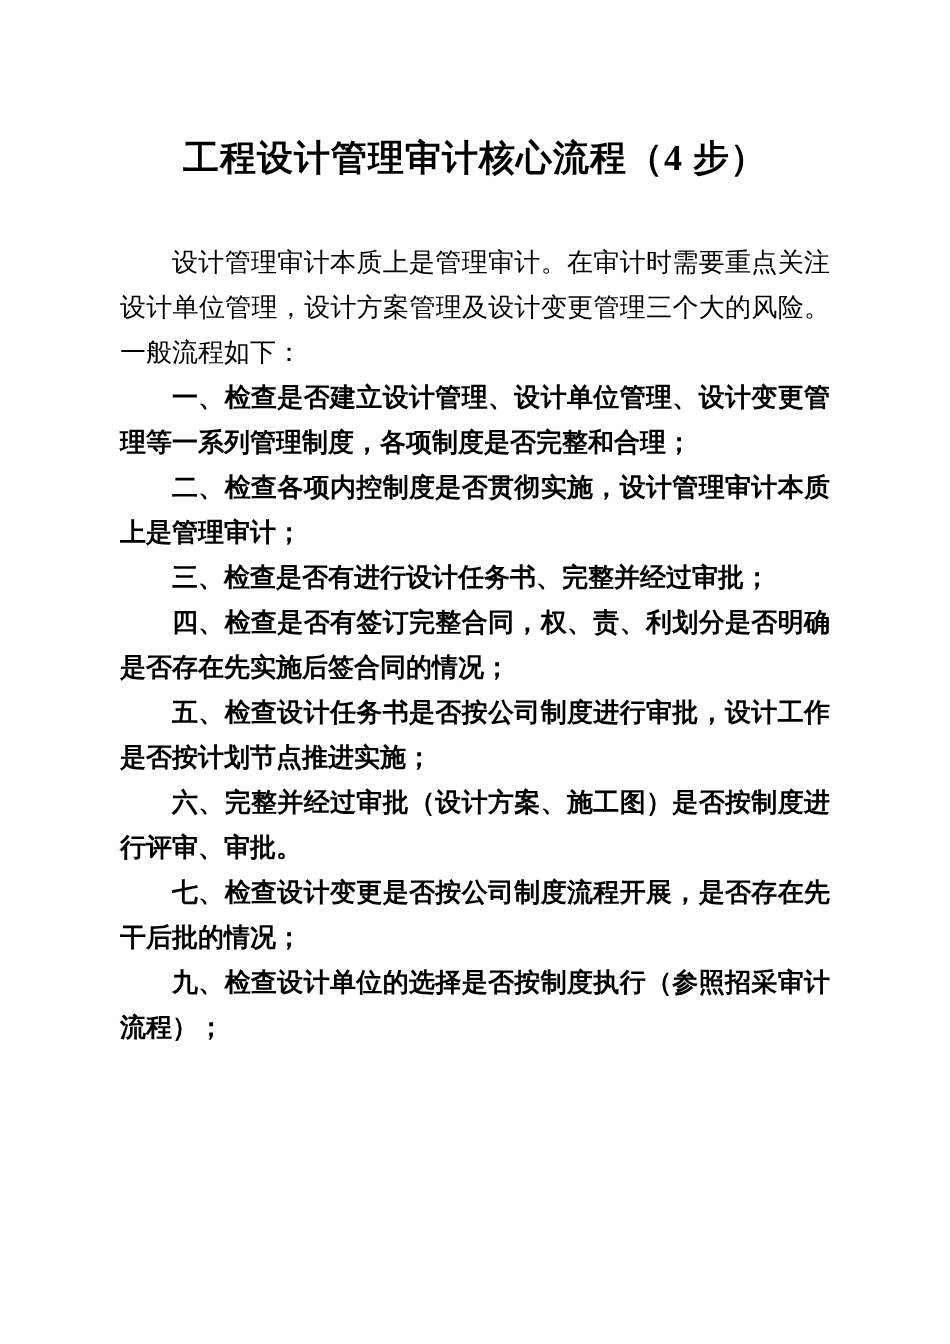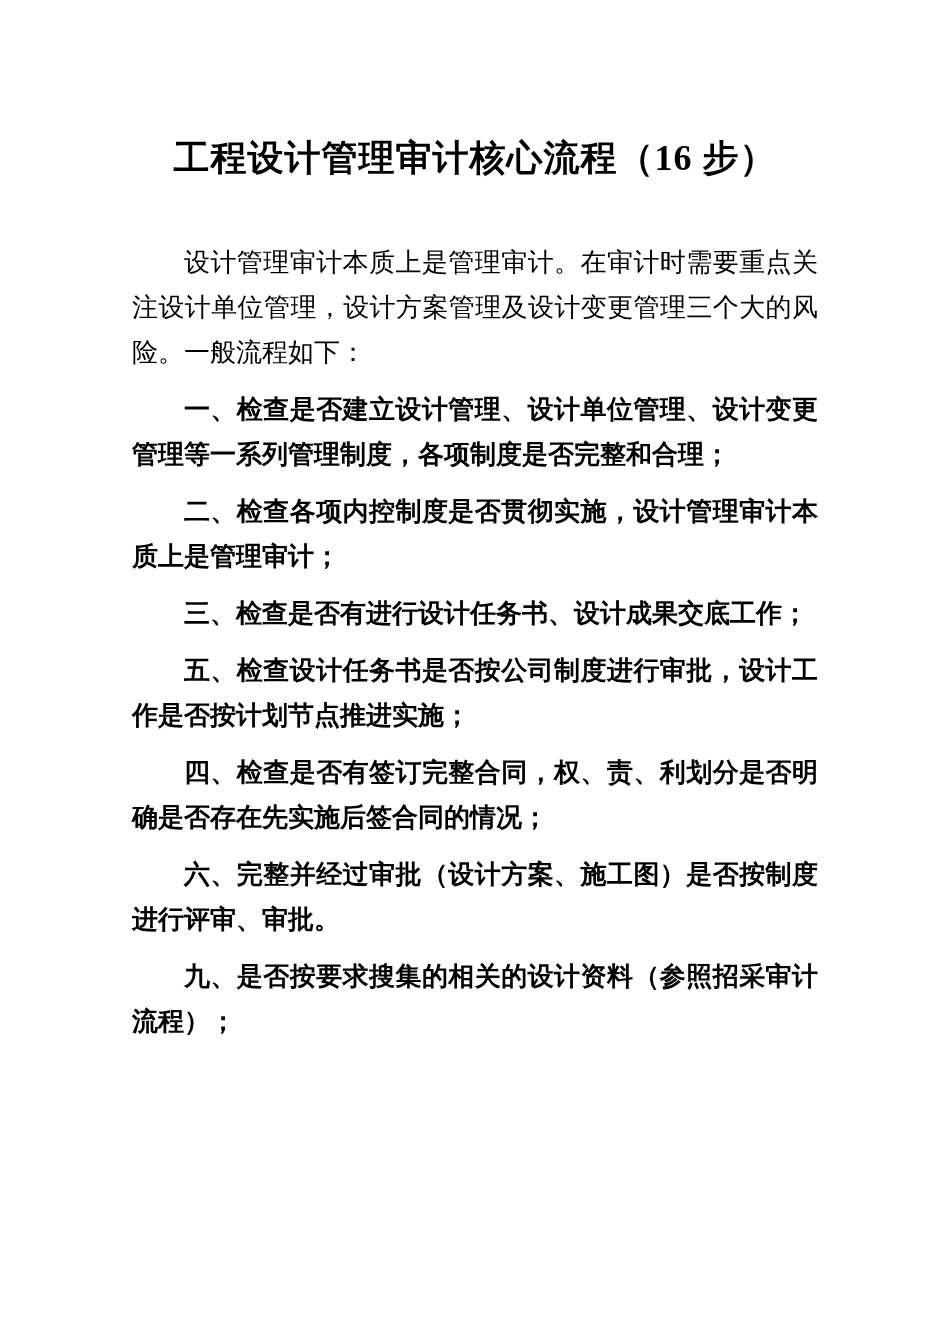--- a/index.html
+++ b/index.html
@@ -25,21 +25,21 @@
   .doc-title {
     font-family: "Liberation Serif", serif;
     font-size: 36px;
     font-weight: bold;
     line-height: 52px;
     text-align: center;
     letter-spacing: 1px;
     margin: 0 0 56px 0;
   }
   p.para {
-    margin: 12px;
+    margin: 0;
     font-size: 26px;
     line-height: 45px;
     text-indent: 2em;
     text-align: justify;
     text-justify: inter-ideograph;
     word-break: break-all;
   }
   p.intro {
     font-family: "Liberation Serif", serif;
     font-weight: normal;
@@ -47,25 +47,26 @@
   p.item {
     font-family: "Liberation Sans", sans-serif;
     font-weight: bold;
   }
 </style>
 </head>
 <body>
 
 <div class="page">
   <div class="content">
-    <h1 class="doc-title">工程设计管理审计核心流程（16 步）</h1>
+    <h1 class="doc-title">工程设计管理审计核心流程（4 步）</h1>
 
     <p class="para intro">设计管理审计本质上是管理审计。在审计时需要重点关注设计单位管理，设计方案管理及设计变更管理三个大的风险。一般流程如下：</p>
 
     <p class="para item">一、检查是否建立设计管理、设计单位管理、设计变更管理等一系列管理制度，各项制度是否完整和合理；</p>
     <p class="para item">二、检查各项内控制度是否贯彻实施，设计管理审计本质上是管理审计；</p>
-    <p class="para item">三、检查是否有进行设计任务书、设计成果交底工作；</p>
+    <p class="para item">三、检查是否有进行设计任务书、完整并经过审批；</p>
+    <p class="para item">四、检查是否有签订完整合同，权、责、利划分是否明确是否存在先实施后签合同的情况；</p>
     <p class="para item">五、检查设计任务书是否按公司制度进行审批，设计工作是否按计划节点推进实施；</p>
-    <p class="para item">四、检查是否有签订完整合同，权、责、利划分是否明确是否存在先实施后签合同的情况；</p>
     <p class="para item">六、完整并经过审批（设计方案、施工图）是否按制度进行评审、审批。</p>
-    <p class="para item">九、是否按要求搜集的相关的设计资料（参照招采审计流程）；</p>
+    <p class="para item">七、检查设计变更是否按公司制度流程开展，是否存在先干后批的情况；</p>
+    <p class="para item">九、检查设计单位的选择是否按制度执行（参照招采审计流程）；</p>
   </div>
 </div>
 
 </body></html>

